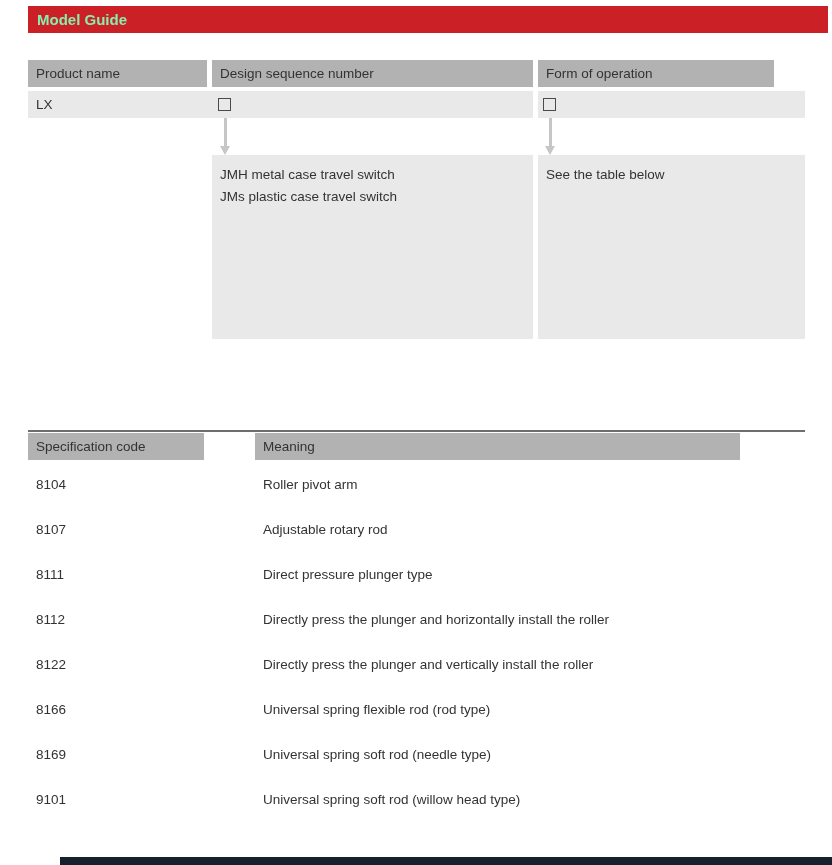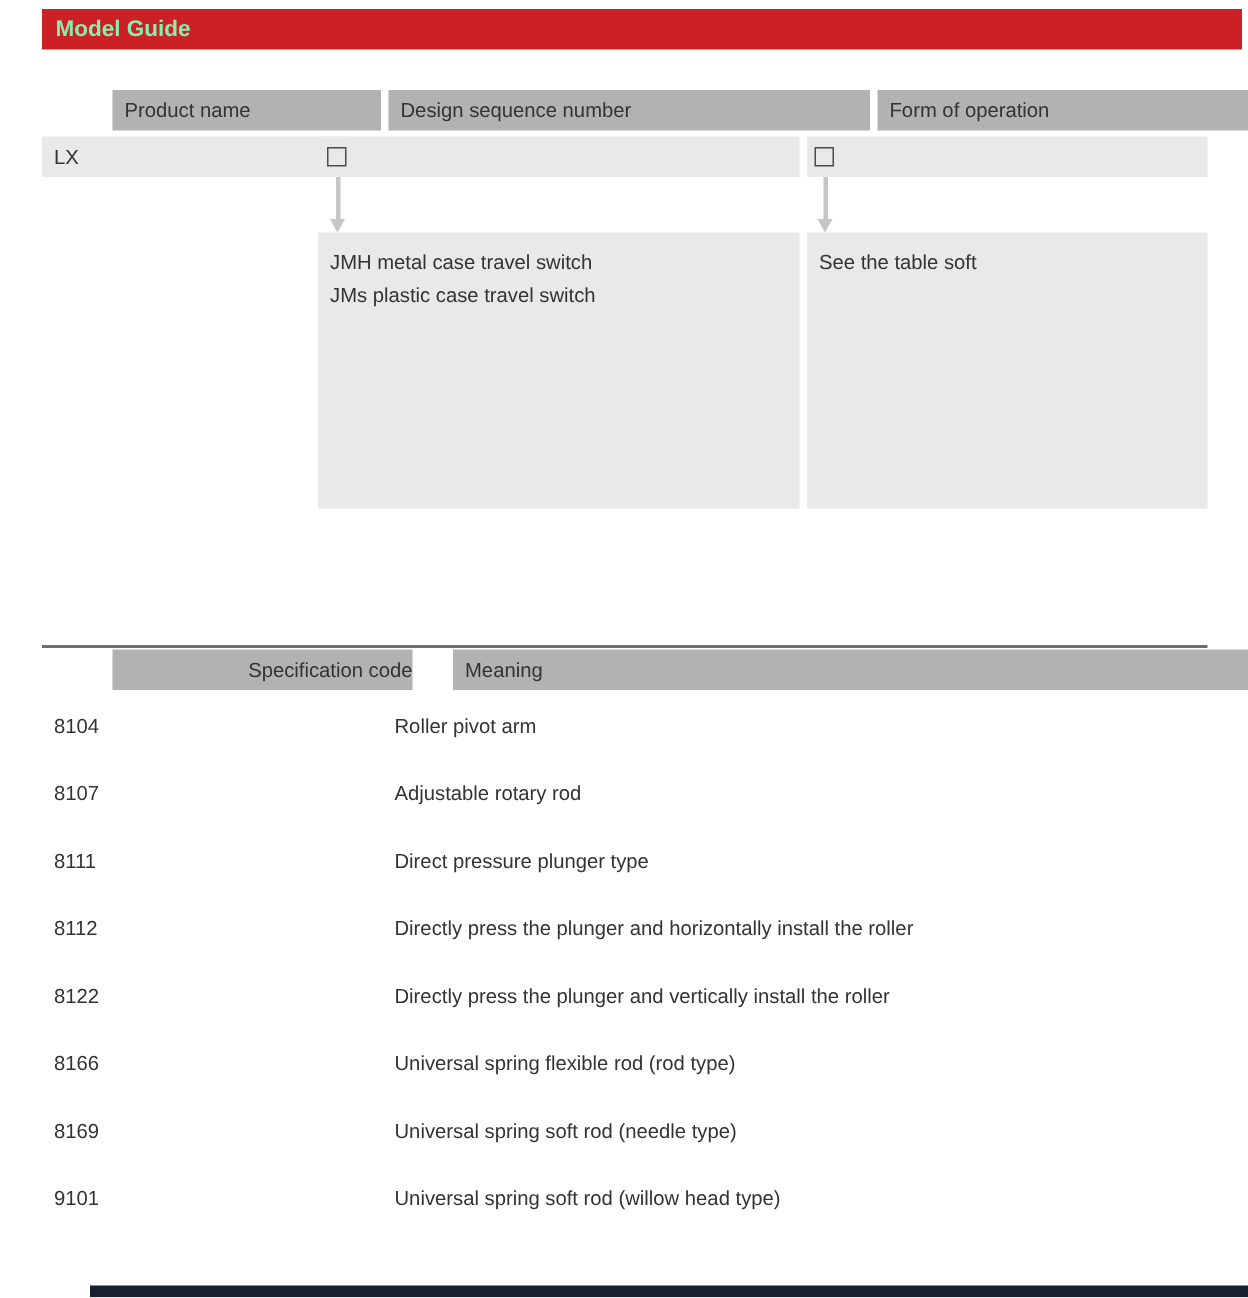--- a/index.html
+++ b/index.html
@@ -10,21 +10,21 @@
   }
   .title-bar {
     position:absolute; left:28px; top:6px; width:800px; height:27px;
     background:var(--accent-red,#cb2026); color:#86efac; font-weight:bold; font-size:15px;
     display:flex; align-items:center; padding-left:9px; box-sizing:border-box;
   }
   .cell {
     position:absolute; height:27px; display:flex; align-items:center;
     padding-left:8px; box-sizing:border-box;
   }
-  .cell.head { background:var(--header-gray,#b2b2b2); color:#333333;margin-left:47px; }
+  .cell.head { background:var(--header-gray,#b2b2b2); color:#333333; }
   .cell.data { background:var(--cell-gray,#e9e9e9); }
   .checkbox {
     width:13px; height:13px; box-sizing:border-box;
     border:1.5px solid #4a4a4a; background:transparent; display:inline-block;
   }
   .down-arrow { position:absolute; width:12px; }
   .down-arrow .shaft {
     position:absolute; left:5px; top:0; width:2.5px; height:29px;
     background:var(--arrow-gray,#c6c6c6);
   }
@@ -57,21 +57,21 @@
   <div class="title-bar">
     <span>Model Guide</span>
   </div>
 
   <div class="cell head" style="left:28px; top:60px; width:179px;">
     <span>Product name</span>
   </div>
   <div class="cell head" style="left:212px; top:60px; width:321px;">
     <span>Design sequence number</span>
   </div>
-  <div class="cell head" style="left:538px; top:60px; width:261px;">
+  <div class="cell head" style="left:538px; top:60px; width:236px;">
     <span>Form of operation</span>
   </div>
 
   <div class="cell data" style="left:28px; top:91px; width:205px;">
     <span>LX</span>
   </div>
   <div class="cell data" style="left:212px; top:91px; width:321px; padding-left:6px;">
     <span class="checkbox"></span>
   </div>
   <div class="cell data" style="left:538px; top:91px; width:267px; padding-left:5px;">
@@ -85,29 +85,29 @@
   <div class="down-arrow" style="left:544px; top:118px; height:37px;">
     <span class="shaft"></span>
     <span class="head"></span>
   </div>
 
   <div class="note-box" style="left:212px; width:321px;">
     <div>JMH metal case travel switch</div>
     <div>JMs plastic case travel switch</div>
   </div>
   <div class="note-box" style="left:538px; width:267px;">
-    <div>See the table soft</div>
+    <div>See the table below</div>
   </div>
 
   <div class="spec-topline"></div>
 
-  <div class="cell head" style="left:28px; top:433px; width:200px;justify-content:flex-end;">
+  <div class="cell head" style="left:28px; top:433px; width:176px;">
     <span>Specification code</span>
   </div>
-  <div class="cell head" style="left:255px; top:433px; width:550px;">
+  <div class="cell head" style="left:255px; top:433px; width:485px;">
     <span>Meaning</span>
   </div>
 
   <div class="spec-rows">
     <div class="spec-row">
       <span class="code">8104</span>
       <span class="meaning">Roller pivot arm</span>
     </div>
     <div class="spec-row">
       <span class="code">8107</span>

